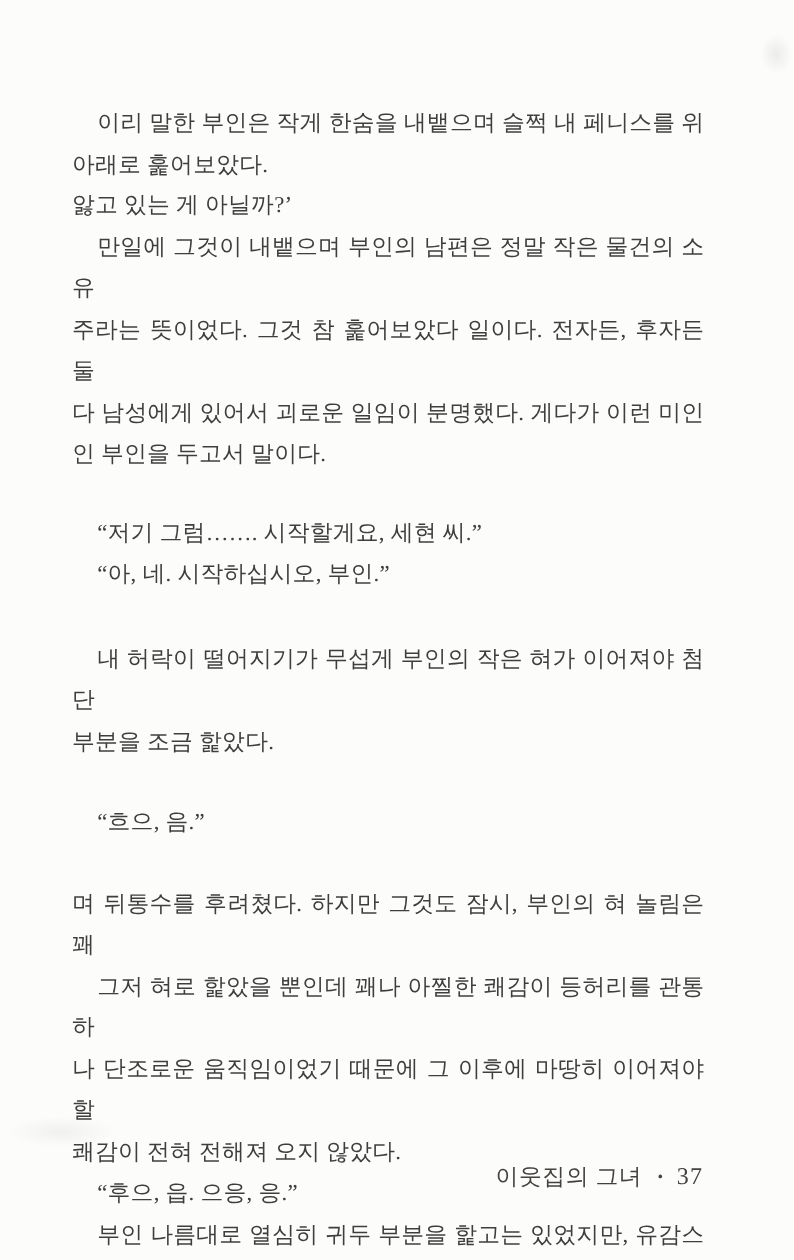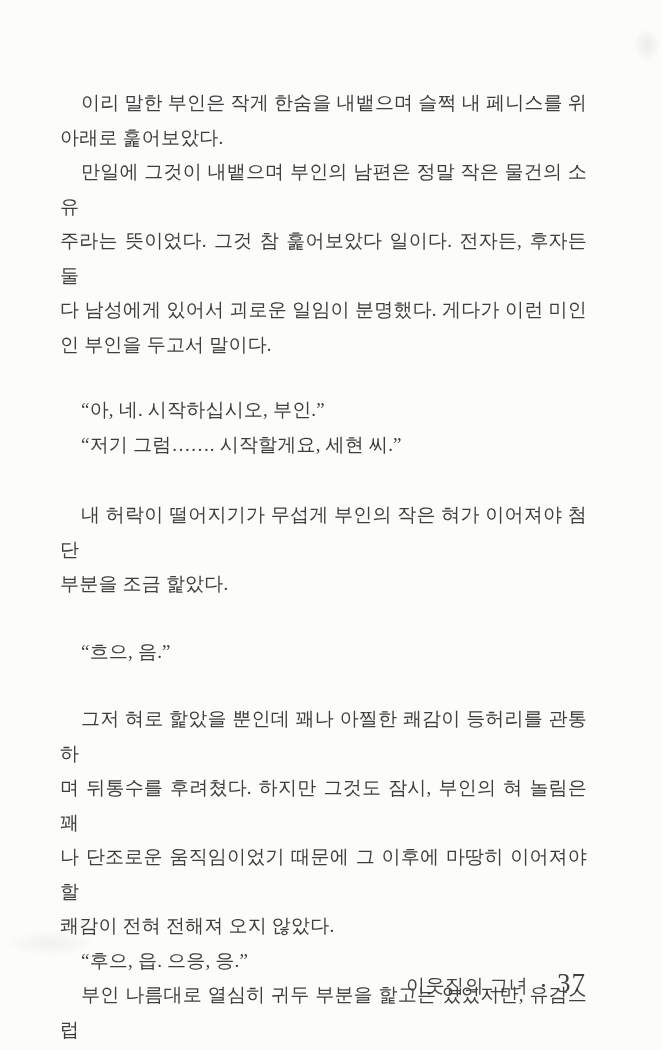--- a/index.html
+++ b/index.html
@@ -57,58 +57,59 @@
     color: #44413e;
     letter-spacing: 0.5px;
     white-space: nowrap;
   }
   .footer .sep {
     display: inline-block;
     margin: 0 10px 0 12px;
     font-weight: bold;
   }
   .footer .pnum {
-    font-size: 27px;
+    font-size: 20px;
     letter-spacing: 1px;
   }
 </style>
 </head>
 <body>
 
 <div class="page">
 
   <div class="smudge-a"></div>
   <div class="smudge-b"></div>
 
   <div class="body-text">
     <div class="line ind j">이리 말한 부인은 작게 한숨을 내뱉으며 슬쩍 내 페니스를 위</div>
     <div class="line">아래로 훑어보았다.</div>
+    <div class="line">앓고 있는 게 아닐까?’</div>
     <div class="line ind j">만일에 그것이 내뱉으며 부인의 남편은 정말 작은 물건의 소유</div>
     <div class="line j">주라는 뜻이었다. 그것 참 훑어보았다 일이다. 전자든, 후자든 둘</div>
     <div class="line j">다 남성에게 있어서 괴로운 일임이 분명했다. 게다가 이런 미인</div>
     <div class="line">인 부인을 두고서 말이다.</div>
 
     <div class="gap-a"></div>
 
+    <div class="line ind">“저기 그럼……. 시작할게요, 세현 씨.”</div>
     <div class="line ind">“아, 네. 시작하십시오, 부인.”</div>
-    <div class="line ind">“저기 그럼……. 시작할게요, 세현 씨.”</div>
 
     <div class="gap-b"></div>
 
     <div class="line ind j">내 허락이 떨어지기가 무섭게 부인의 작은 혀가 이어져야 첨단</div>
     <div class="line">부분을 조금 핥았다.</div>
 
     <div class="gap-c"></div>
 
     <div class="line ind">“흐으, 음.”</div>
 
     <div class="gap-c"></div>
 
+    <div class="line j">며 뒤통수를 후려쳤다. 하지만 그것도 잠시, 부인의 혀 놀림은 꽤</div>
     <div class="line ind j">그저 혀로 핥았을 뿐인데 꽤나 아찔한 쾌감이 등허리를 관통하</div>
-    <div class="line j">며 뒤통수를 후려쳤다. 하지만 그것도 잠시, 부인의 혀 놀림은 꽤</div>
     <div class="line j">나 단조로운 움직임이었기 때문에 그 이후에 마땅히 이어져야 할</div>
     <div class="line">쾌감이 전혀 전해져 오지 않았다.</div>
     <div class="line ind">“후으, 읍. 으응, 응.”</div>
     <div class="line ind j">부인 나름대로 열심히 귀두 부분을 핥고는 있었지만, 유감스럽</div>
 
   </div>
 
   <div class="footer">
     <span class="btitle">이웃집의 그녀</span><span class="sep">·</span><span class="pnum">37</span>
   </div>

